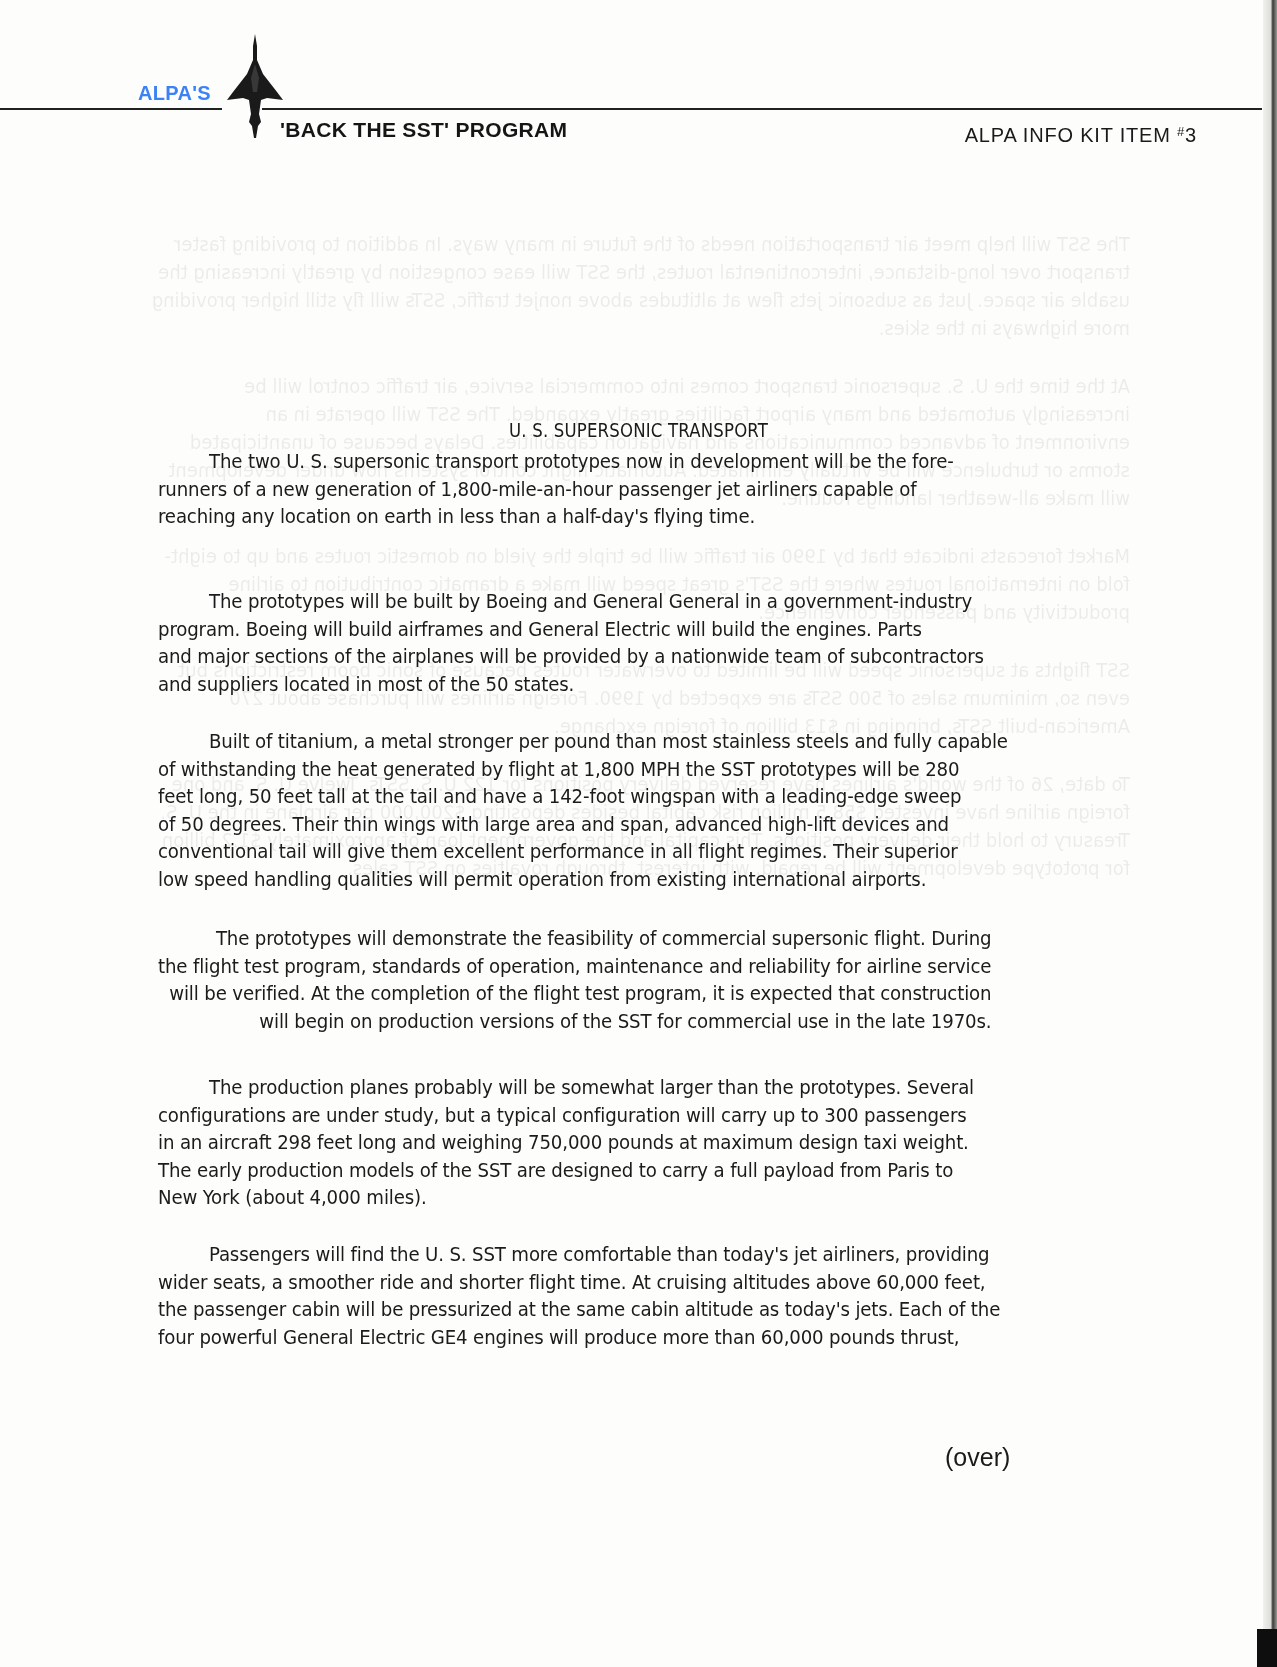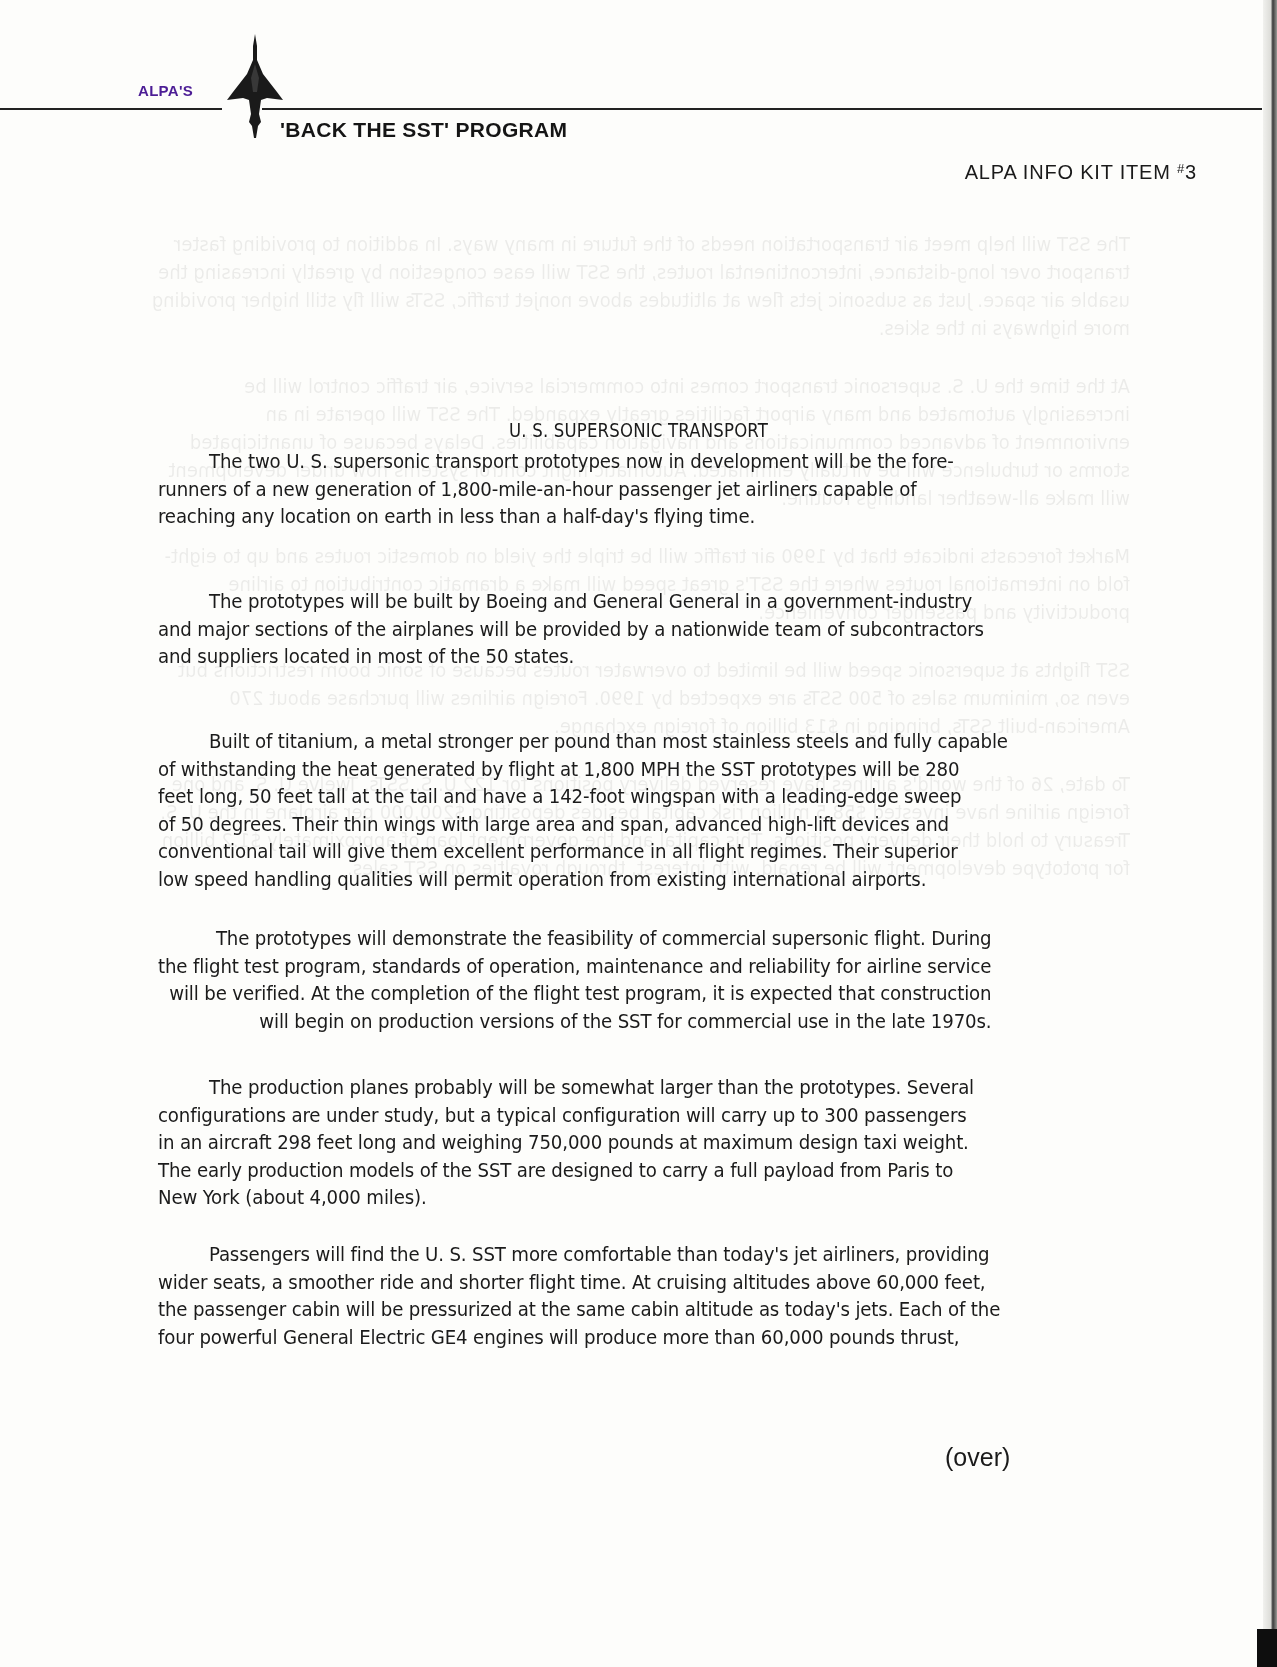--- a/index.html
+++ b/index.html
@@ -13,39 +13,39 @@
     position: absolute; right: 0; top: 0; width: 14px; height: 1667px;
     background: linear-gradient(to right, #f1f1ee 0%, #dcdcd8 55%, #3a3a3a 70%, #9a9a96 100%);
   }
   .corner-block {
     position: absolute; right: 0; bottom: 0; width: 20px; height: 38px; background: #0e0e0e;
   }
   
   .header-left {
     position: absolute; left: 138px; top: 82px;
     font-family: "Liberation Sans", sans-serif; font-weight: bold;
-    font-size: 15px; letter-spacing: 0.3px; color: #4c1d95;
+    font-size: 20px; letter-spacing: 0.3px; color: #3b82f6;
   }
   .header-right-title {
     position: absolute; left: 280px; top: 82px;
     font-family: "Liberation Sans", sans-serif; font-weight: bold;
     font-size: 21px; letter-spacing: 0.3px; color: #151515; margin-top: 36px;
   }
   .rule-left {
     position: absolute; left: 0; top: 108px; width: 222px; height: 2px; background: #222;
   }
   .rule-right {
     position: absolute; left: 262px; top: 108px; width: 1000px; height: 2px; background: #222;
   }
   .plane {
     position: absolute; left: 225px; top: 34px; width: 60px; height: 104px;
   }
   .kit-item {
     position: absolute; right: 80px; top: 124px;
-    font-family: "Liberation Sans", sans-serif; font-size: 20px; letter-spacing: 0.8px; color: #1a1a1a; margin-top: 37px;
+    font-family: "Liberation Sans", sans-serif; font-size: 20px; letter-spacing: 0.8px; color: #1a1a1a;
   }
   .kit-item sup { font-size: 13px; vertical-align: 6px; }
   
   .bleed {
     position: absolute; left: 150px; top: 230px; width: 980px;
     transform: scaleX(-1);
     color: rgba(0,0,0,0.07); font-size: 20px; line-height: 28px;
     pointer-events: none; user-select: none;
   }
   .bleed p { margin: 0 0 30px 0; }
@@ -101,20 +101,21 @@
 
 <div class="body-text">
   <div class="para" style="top:448px;">
     <span class="line">The two U. S. supersonic transport prototypes now in development will be the fore-</span>
     <span class="line">runners of a new generation of 1,800-mile-an-hour passenger jet airliners capable of</span>
     <span class="line">reaching any location on earth in less than a half-day's flying time.</span>
   </div>
 
   <div class="para" style="top:588px;">
     <span class="line">The prototypes will be built by Boeing and General General in a government-industry</span>
+    <span class="line">program.  Boeing will build airframes and General Electric will build the engines.  Parts</span>
     <span class="line">and major sections of the airplanes will be provided by a nationwide team of subcontractors</span>
     <span class="line">and suppliers located in most of the 50 states.</span>
   </div>
 
   <div class="para" style="top:728px;">
     <span class="line">Built of titanium, a metal stronger per pound than most stainless steels and fully capable</span>
     <span class="line">of withstanding the heat generated by flight at 1,800 MPH the SST prototypes will be 280</span>
     <span class="line">feet long, 50 feet tall at the tail and have a 142-foot wingspan with a leading-edge sweep</span>
     <span class="line">of 50 degrees.  Their thin wings with large area and span, advanced high-lift devices and</span>
     <span class="line">conventional tail will give them excellent performance in all flight regimes.  Their superior</span>

